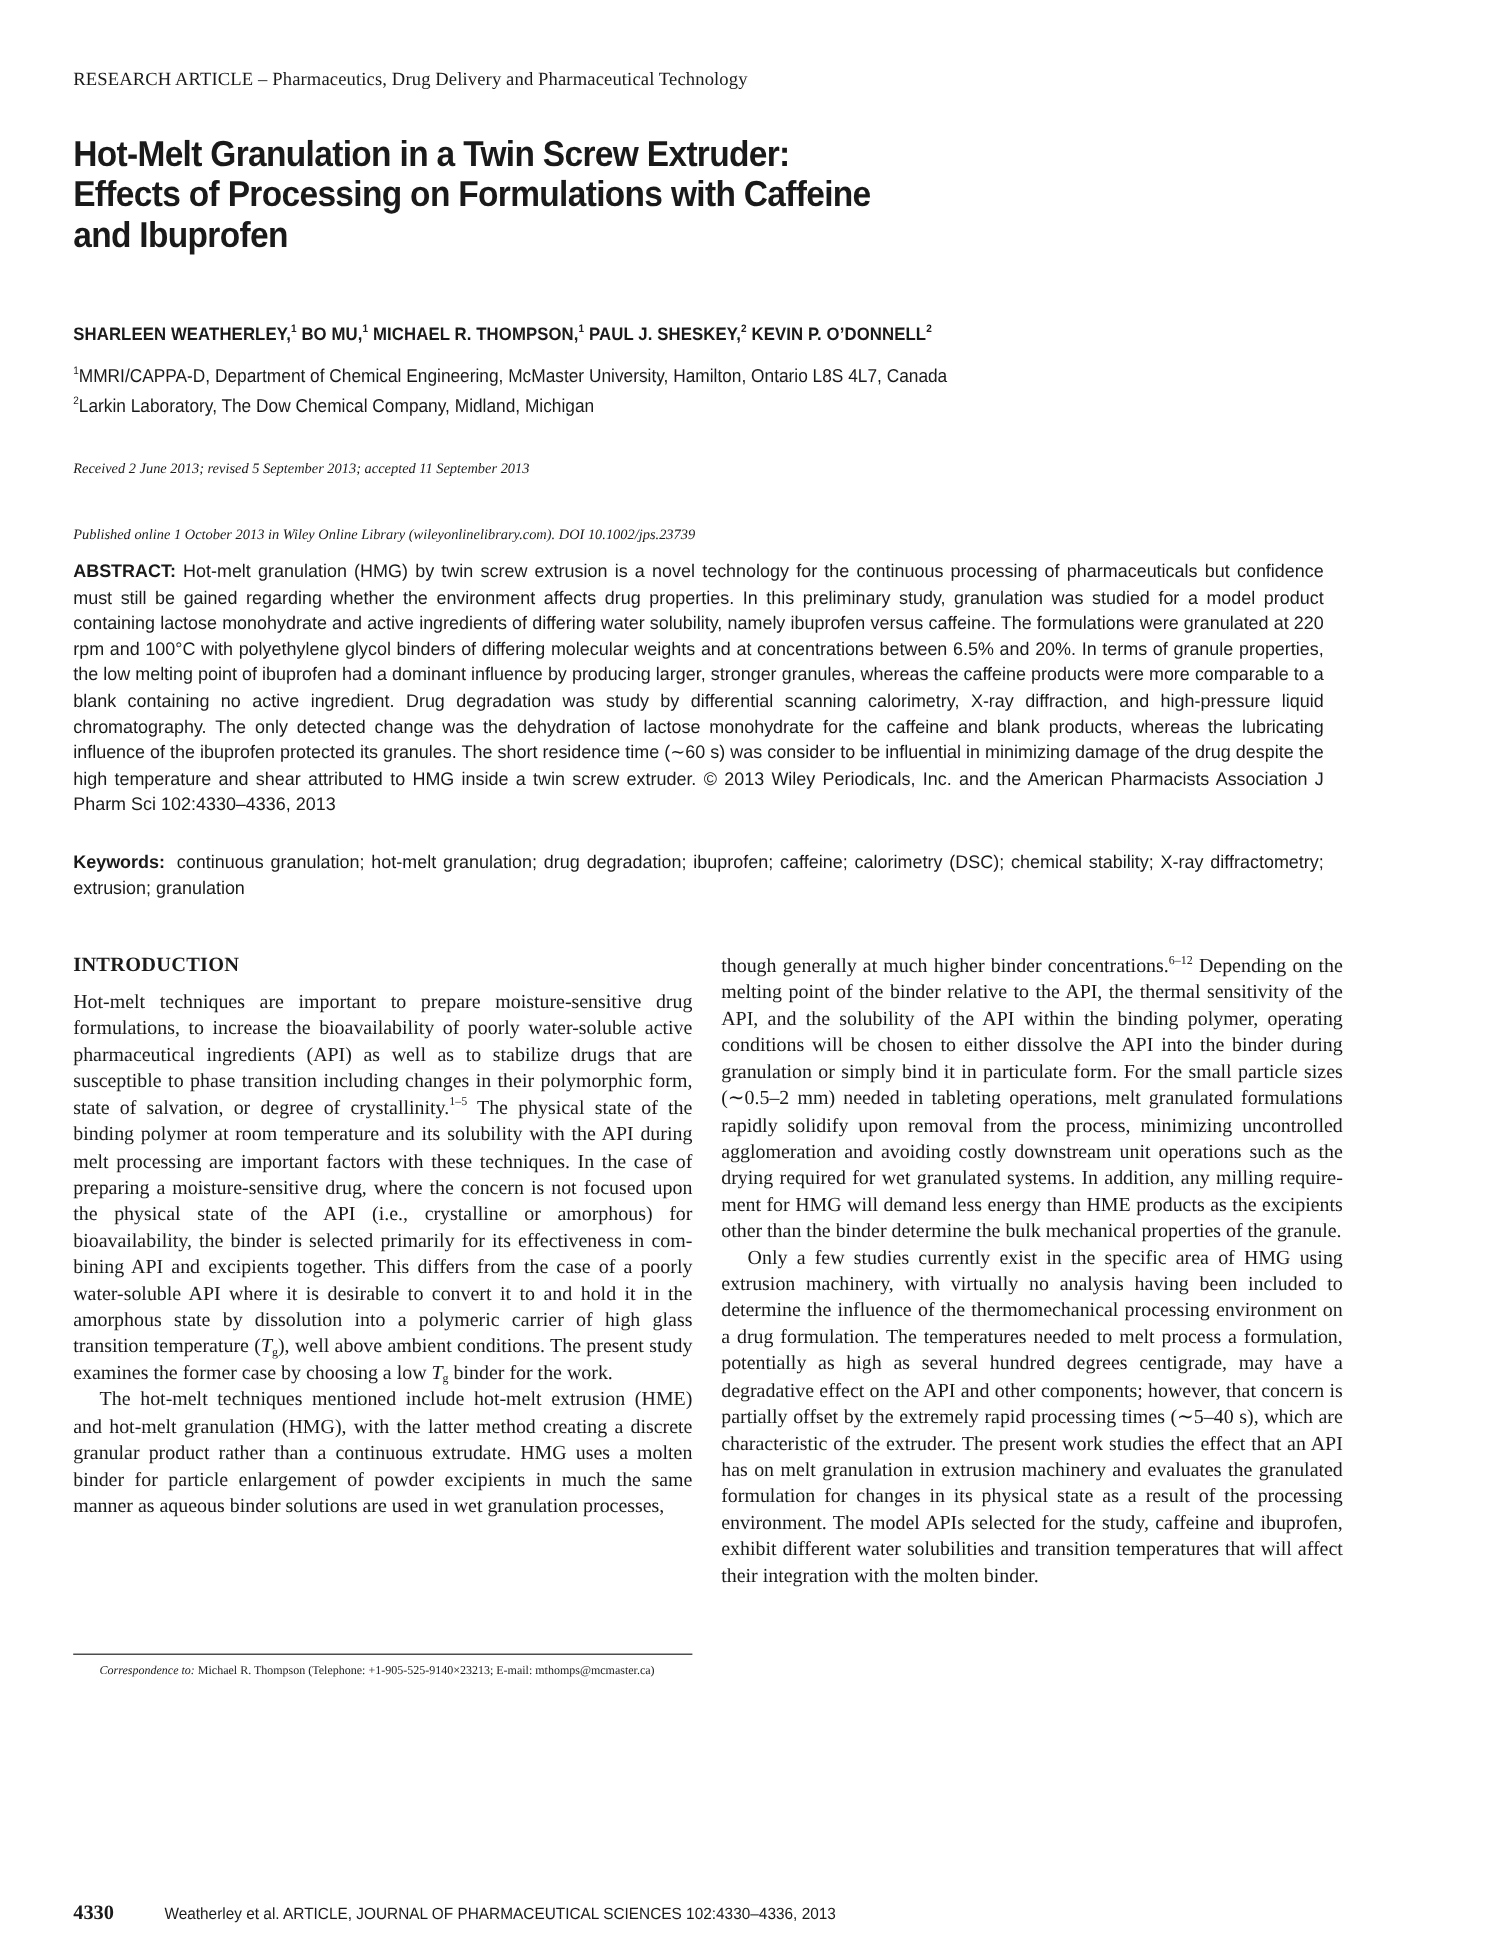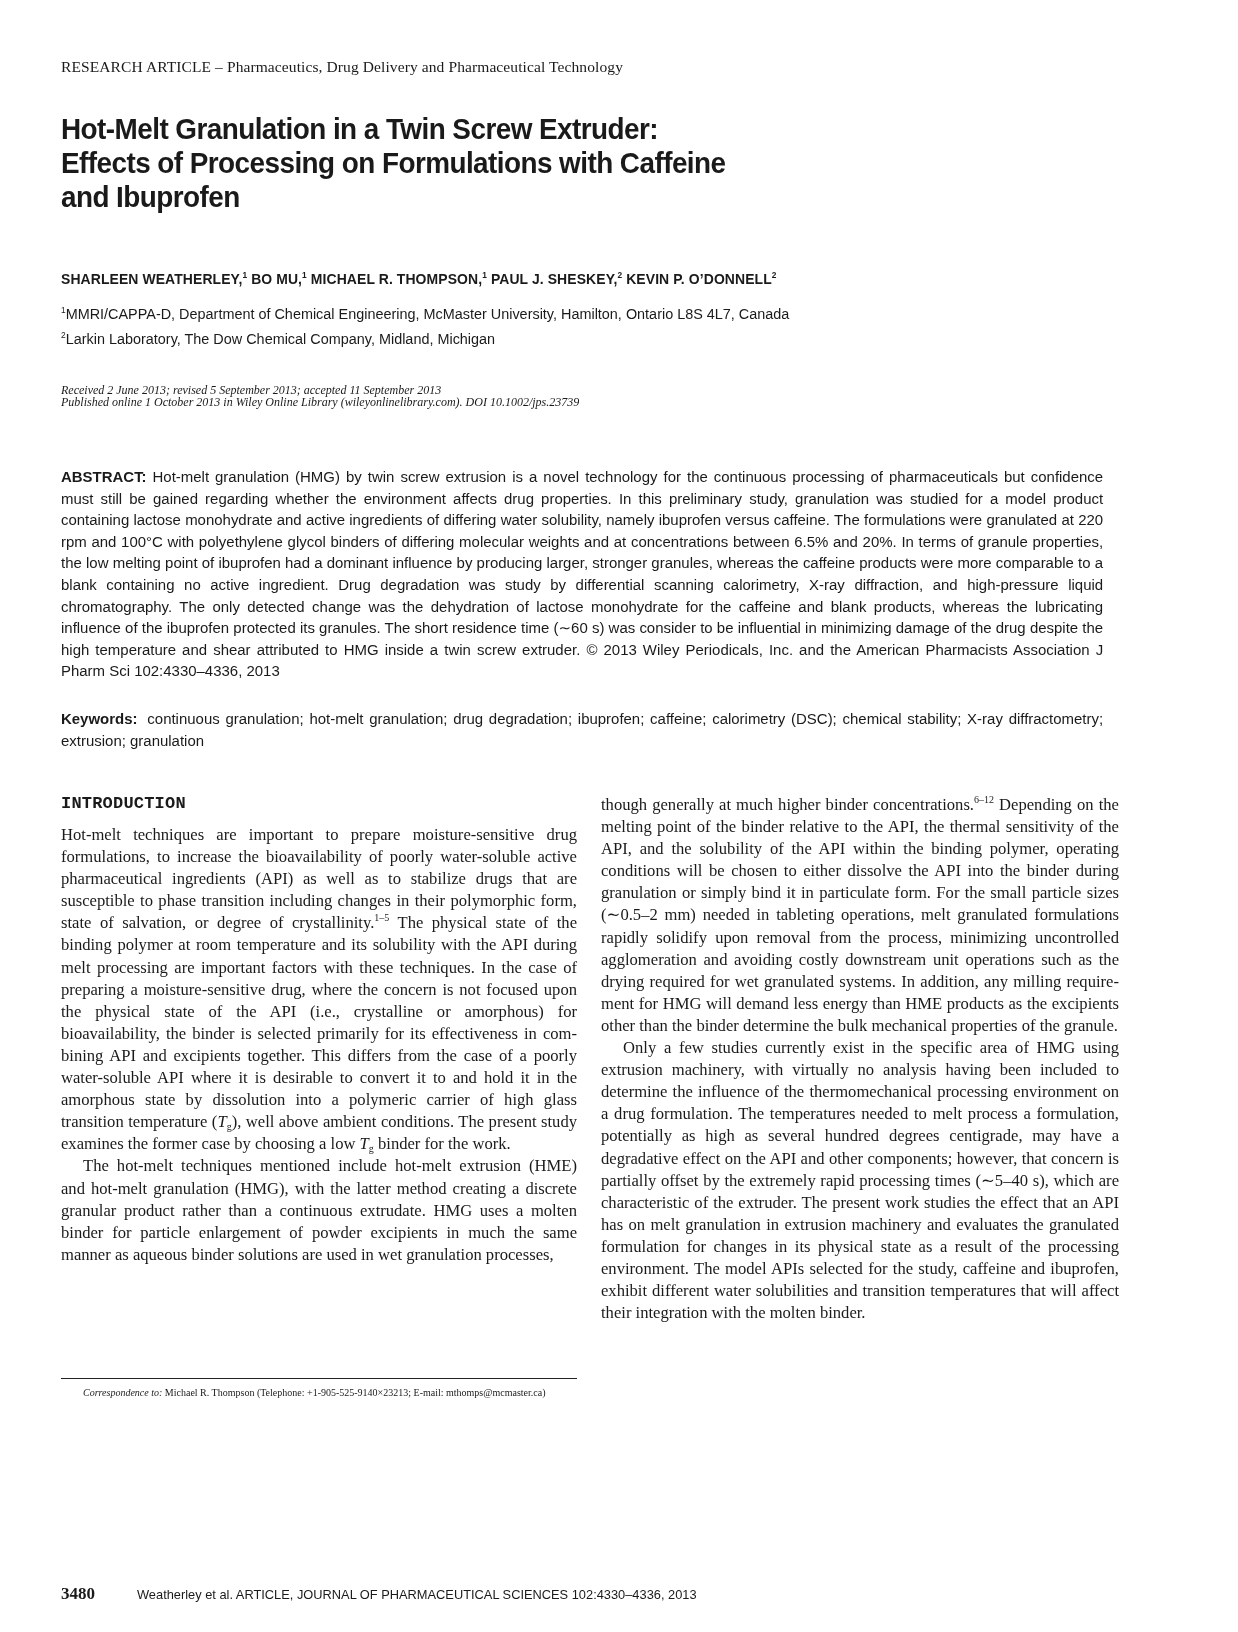--- a/index.html
+++ b/index.html
@@ -33,21 +33,21 @@
       font-size: 15.5px; white-space: nowrap; transform: scaleX(0.93); transform-origin: left top;
     }
     .affil-1 { top: 305px; }
     .affil-2 { top: 330px; }
 
     .dates {
       position: absolute; left: 61px; font-family: "Liberation Serif", serif;
       font-style: italic; font-size: 12px; white-space: nowrap;
     }
     .dates-received { top: 383px; }
-    .dates-published { top: 395px; text-align: right; }
+    .dates-published { top: 438px; text-align: right; }
 
     .abstract {
       position: absolute; left: 61px; top: 466px; width: 1058px;
       font-family: "Liberation Sans", sans-serif; font-size: 15.2px;
       line-height: 21.6px; text-align: justify;
       transform: scaleX(0.985); transform-origin: left top;
     }
     .abstract .label { font-weight: bold; margin-right: 6px; }
     .keywords {
       position: absolute; left: 61px; top: 708px; width: 1058px;
@@ -55,21 +55,21 @@
       line-height: 21.6px; text-align: justify;
       transform: scaleX(0.985); transform-origin: left top;
     }
     .keywords .label { font-weight: bold; margin-right: 10px; }
 
     .col { position: absolute; font-family: "Liberation Serif", serif;
       font-size: 16.6px; line-height: 22.1px; text-align: justify; hyphens: manual; }
     .col-left { left: 61px; top: 793px; width: 516px; }
     .col-right { left: 601px; top: 794px; width: 518px; }
     .section-heading {
-      font-family: Liberation Mono, monospace; font-weight: bold;
+      font-family: Liberation Serif, serif; font-weight: bold;
       font-size: 17px; letter-spacing: 0.2px; margin-bottom: 9px; line-height: 22px;
     }
     .col p { margin: 0; }
     .col p.indent { text-indent: 22px; }
     .col sup { font-size: 10px; vertical-align: 7px; line-height: 0; }
     .col sub { font-size: 10px; vertical-align: -3px; line-height: 0; }
     .col i { font-style: italic; }
 
     .footnote-rule {
       position: absolute; left: 61px; top: 1378px; width: 516px;
@@ -147,14 +147,14 @@
 </div>
 
 <div class="footnote-rule"></div>
 <div class="footnote footnote-corr">
   <span class="italic">Correspondence to:</span><span> Michael R. Thompson (Telephone: +1-905-525-9140×23213; E-mail: mthomps@mcmaster.ca)</span>
 </div>
 <div class="footnote footnote-journal">
 </div>
 
 <div class="page-footer">
-  <span class="page-number">3480</span><span class="running-foot">Weatherley et al. ARTICLE, JOURNAL OF PHARMACEUTICAL SCIENCES 102:4330–4336, 2013</span>
+  <span class="page-number">4330</span><span class="running-foot">Weatherley et al. ARTICLE, JOURNAL OF PHARMACEUTICAL SCIENCES 102:4330–4336, 2013</span>
 </div>
 
 </body></html>

